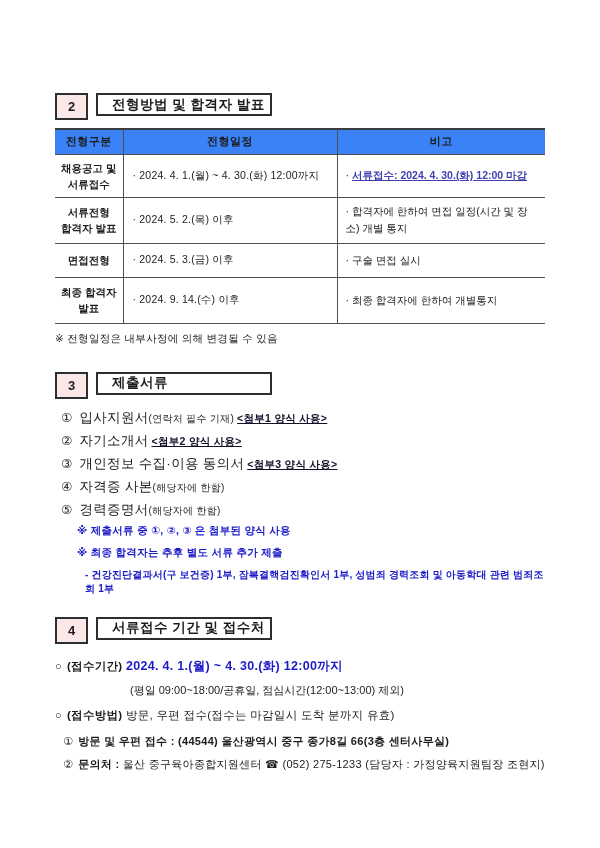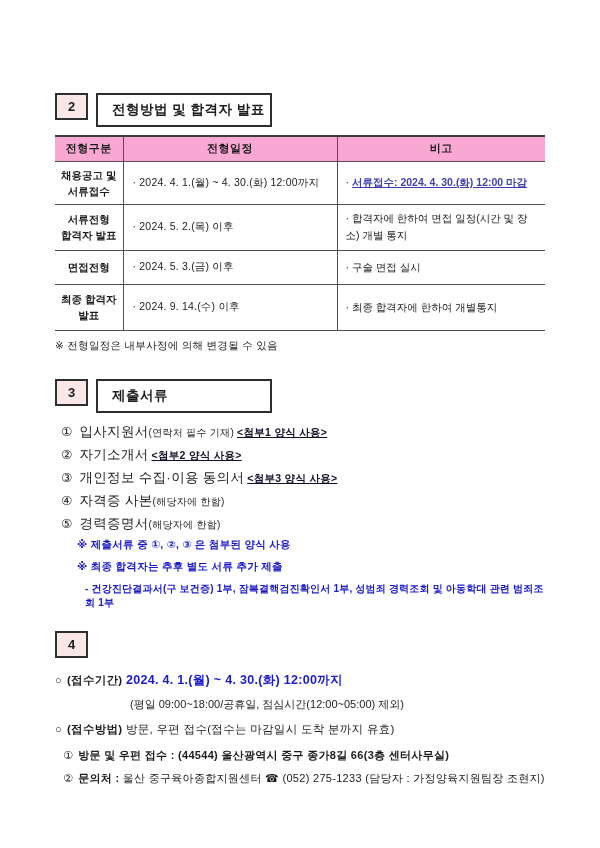--- a/index.html
+++ b/index.html
@@ -13,31 +13,31 @@
   .page { width:600px; height:848px; padding:93px 55px 0 55px; }
 
   
   .sec-header { display:flex; gap:8px; align-items:stretch; }
   .sec-num {
     width:33px; height:27px; background:#f9e8e7; border:2px solid #2e2e2e;
     display:flex; align-items:center; justify-content:center;
     font-weight:bold; font-size:13px;
   }
   .sec-title {
-    height:34px; width:176px; border:2px solid #2e2e2e; background:#fff;
+    height:23px; width:176px; border:2px solid #2e2e2e; background:#fff;
     display:flex; align-items:center; padding-left:14px;
     font-weight:bold; font-size:13.5px; letter-spacing:0.5px;
   }
 
   
   table.sel-table { width:490px; border-collapse:collapse; margin-top:8px; table-layout:fixed; }
   table.sel-table tr { border-bottom:1.5px solid #4f4f4f; }
   table.sel-table tr.head-row { border-top:2px solid #3c3c3c; }
   .head-row th {
-    background:#f9a8d4; font-weight:bold; font-size:11px; height:25px;
+    background:#3b82f6; font-weight:bold; font-size:11px; height:25px;
     text-align:center; letter-spacing:0.5px;
   }
   td { font-size:10.5px; vertical-align:middle; }
   .vline { border-left:1.2px solid #4f4f4f; }
   td.cat { text-align:center; font-weight:bold; white-space:pre-line; line-height:1.55; padding:5px 2px; }
   td.sched { padding:5px 4px 5px 9px; letter-spacing:0.2px; }
   td.note { padding:5px 6px 5px 8px; line-height:1.65; }
   .r1 { height:42px; } .r2 { height:43px; } .r3 { height:34px; } .r4 { height:46px; }
   .doc-link { color:#3f3fae; text-decoration:underline; font-weight:bold; }
   .note-bullet { color:#222; margin-right:3px; }
@@ -143,27 +143,28 @@
       <span class="cnum">⑤</span><span>경력증명서</span><span class="small">(해당자에 한함)</span>
     </div>
   </div>
 
   <div class="blue-note first">※ 제출서류 중 ①, ②, ③ 은 첨부된 양식 사용</div>
   <div class="blue-note">※ 최종 합격자는 추후 별도 서류 추가 제출</div>
   <div class="blue-detail">- 건강진단결과서(구 보건증) 1부, 잠복결핵검진확인서 1부, 성범죄 경력조회 및 아동학대 관련 범죄조회 1부</div>
 
   <div class="sec-header sec4-header">
     <div class="sec-num">4</div>
+    <div class="sec-title">서류접수 기간 및 접수처</div>
   </div>
 
   <div class="s4-line s4-period">
     <span class="circle">○</span><span class="lbl">(접수기간)</span>
     <span class="date">2024. 4. 1.(월) ~ 4. 30.(화) 12:00까지</span>
   </div>
-  <div class="s4-detail">(평일 09:00~18:00/공휴일, 점심시간(12:00~05:00) 제외)</div>
+  <div class="s4-detail">(평일 09:00~18:00/공휴일, 점심시간(12:00~13:00) 제외)</div>
 
   <div class="s4-line s4-method">
     <span class="circle">○</span><span class="lbl">(접수방법)</span>
     <span>방문, 우편 접수(접수는 마감일시 도착 분까지 유효)</span>
   </div>
 
   <div class="s4-line s4-addr">
     <span class="cnum">①</span><span>방문 및 우편 접수 : (44544) 울산광역시 중구 종가8길 66(3층 센터사무실)</span>
   </div>
 

